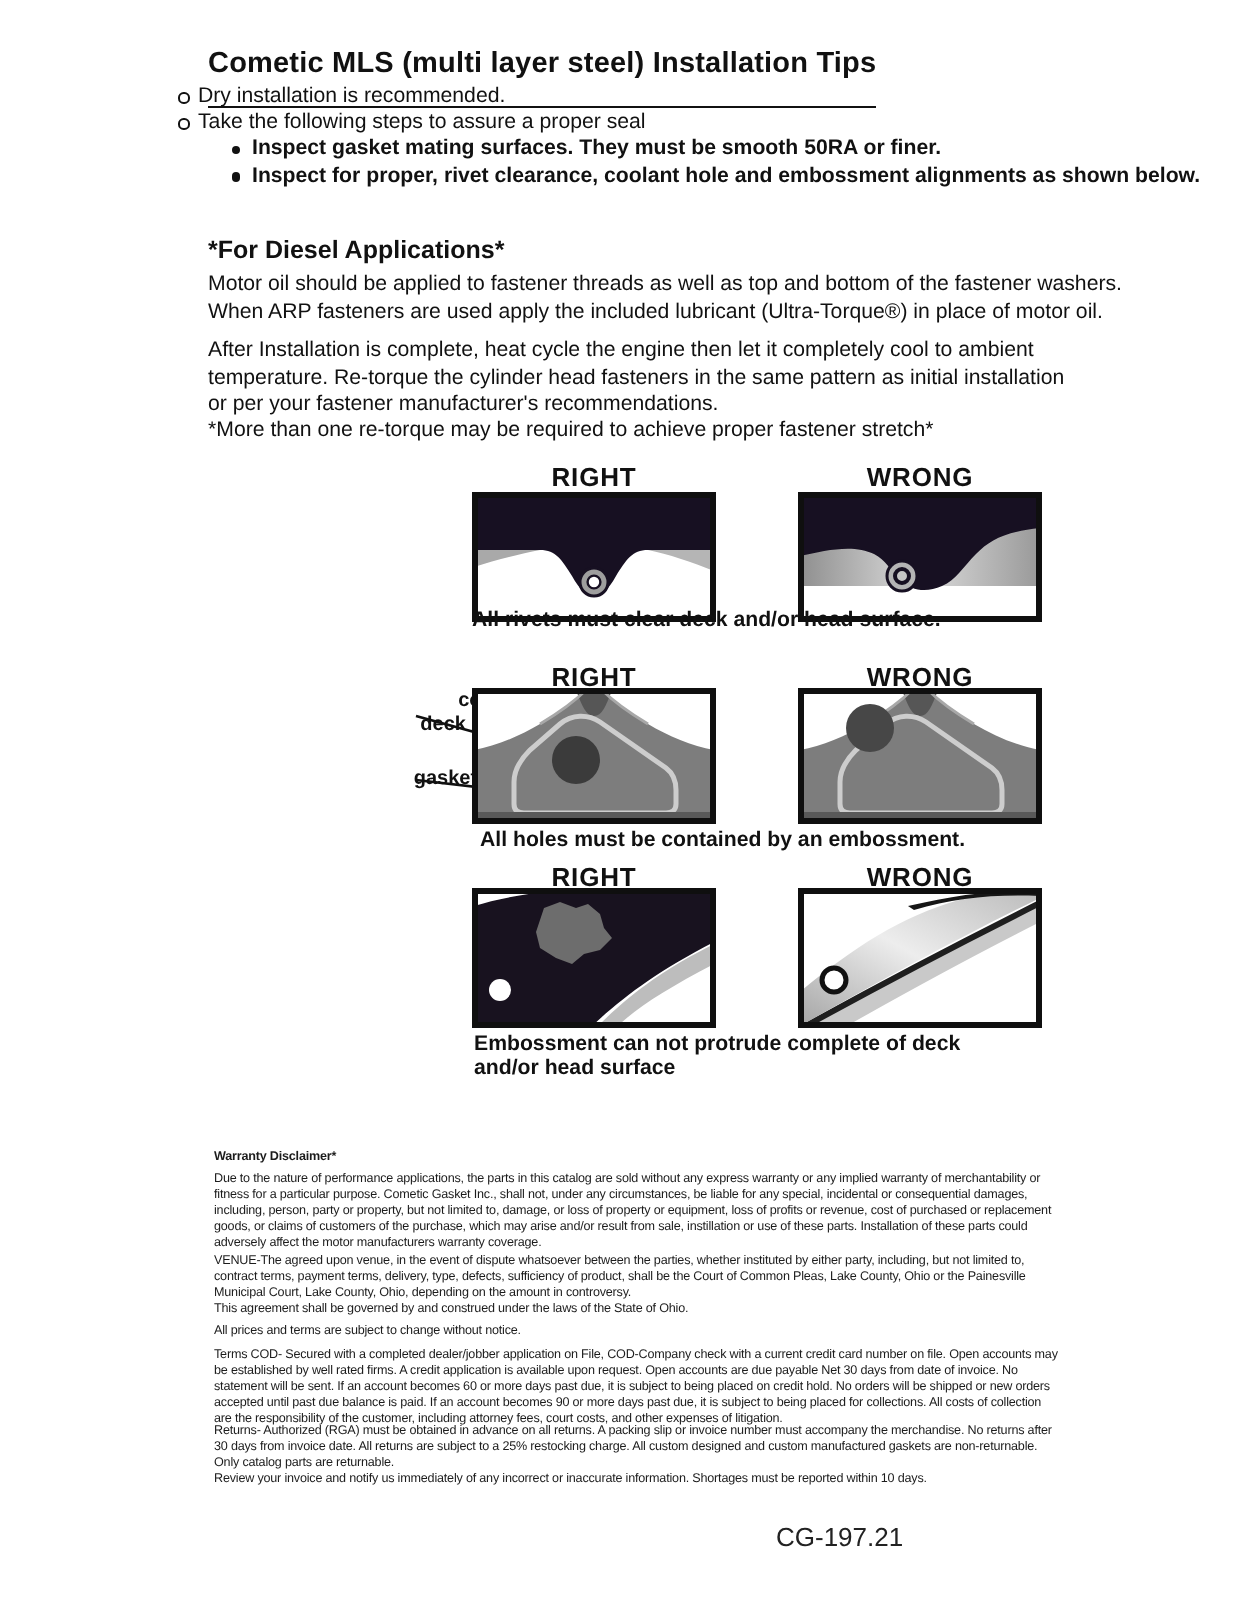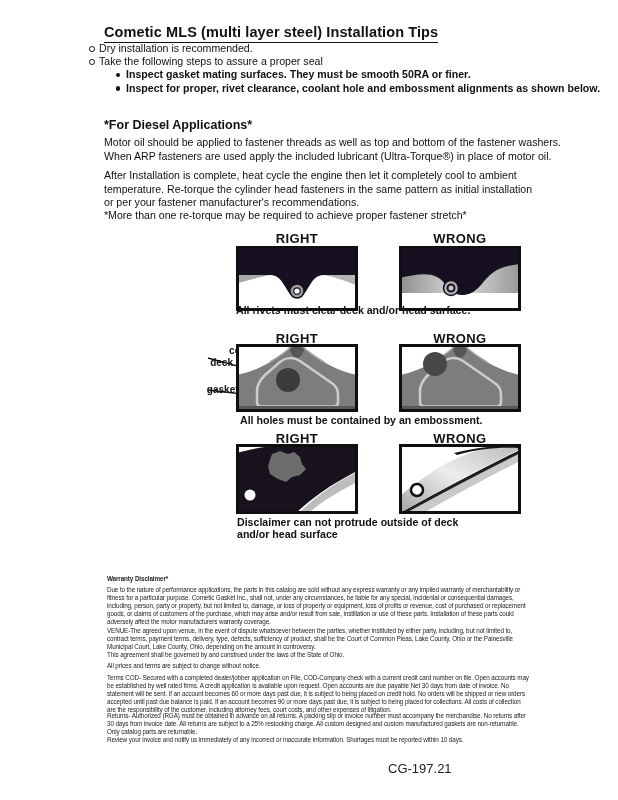--- a/index.html
+++ b/index.html
@@ -2,21 +2,21 @@
 <html><head>
 <meta charset="utf-8">
 <style>
   html,body{margin:0;padding:0;background:#ffffff;}
   #page{position:relative;width:618px;height:800px;background:#fff;overflow:hidden;
         font-family:"Liberation Sans", sans-serif;color:#111;}
   .abs{position:absolute;}
   .pre{white-space:pre-line;}
   
   #title{top:24px;left:104px;font-size:14.5px;font-weight:bold;
-         border-bottom:1.6px solid #111;padding-bottom:2px;letter-spacing:.1px;}
+         border-bottom:1.6px solid #111;padding-bottom:13px;letter-spacing:.1px;}
   
   ul.tips{top:42px;left:88px;margin:0;padding:0;list-style:none;font-size:10.6px;line-height:13.2px;}
   ul.tips li{padding-left:11px;position:relative;}
   ul.tips li::before{content:"";position:absolute;left:1px;top:4.2px;width:3.6px;height:3.6px;
          border:1px solid #111;border-radius:50%;}
   ul.tips li.sub{margin-left:27px;font-weight:bold;}
   ul.tips li.sub::before{background:#111;width:4.4px;height:4.4px;border:none;top:4.6px;}
   
   #diesel-h{top:118px;left:104px;font-size:12.5px;font-weight:bold;}
   .body-p{left:104px;font-size:10.6px;line-height:13.6px;}
@@ -154,21 +154,21 @@
       <rect x="0" y="0" width="122" height="70" fill="#ffffff"></rect>
       <path d="M10,72 C45,52 85,30 123,11" stroke="#c9c9c9" stroke-width="9" fill="none"></path>
       <path d="M2,70 C40,49 82,27 122,7" stroke="#1f1f1f" stroke-width="3" fill="none"></path>
       <path d="M1,69 C40,47 80,25 121,5 L121,1 C90,0 60,10 30,30 C18,38 8,46 1,52 Z" fill="url(#g3)"></path>
       <path d="M55,9 C80,3 100,1 121,1 L121,4 C98,3 78,5 58,11 Z" fill="#161616"></path>
       <circle cx="18" cy="46" r="6" fill="#ffffff" stroke="#111111" stroke-width="2.5"></circle>
       <rect x="1.5" y="1.5" width="119" height="67" fill="none" stroke="#0f0f0f" stroke-width="3"></rect>
     </svg>
   </div>
 
-  <div class="abs cap pre" style="top:517px;left:237px;">Disclaimer can not protrude outside of deck
+  <div class="abs cap pre" style="top:517px;left:237px;">Embossment can not protrude complete of deck
 and/or head surface</div>
 
   <div class="abs fine hd" style="top:575px;">Warranty Disclaimer*</div>
   <div class="abs fine pre" style="top:586px;">Due to the nature of performance applications, the parts in this catalog are sold without any express warranty or any implied warranty of merchantability or
 fitness for a particular purpose.  Cometic Gasket Inc., shall not, under any circumstances, be liable for any special, incidental or consequential damages,
 including, person, party or property, but not limited to, damage, or loss of property or equipment, loss of profits or revenue, cost of purchased or replacement
 goods, or claims of customers of the purchase, which may arise and/or result from sale, instillation or use of these parts.  Installation of these parts could
 adversely affect the motor manufacturers warranty coverage.</div>
   <div class="abs fine pre" style="top:627px;">VENUE-The agreed upon venue, in the event of dispute whatsoever between the parties, whether instituted by either party, including, but not limited to,
 contract terms, payment terms, delivery, type, defects, sufficiency of product, shall be the Court of Common Pleas, Lake County, Ohio or the Painesville

